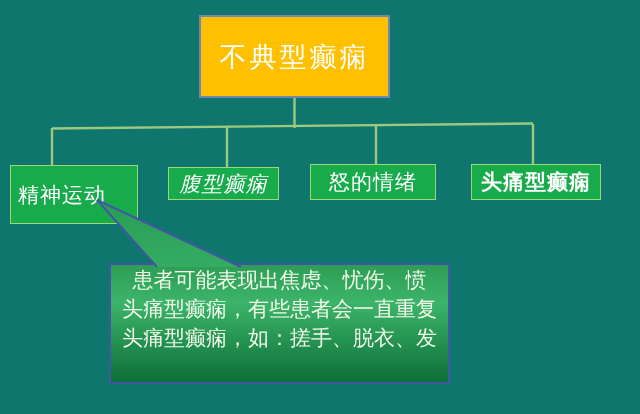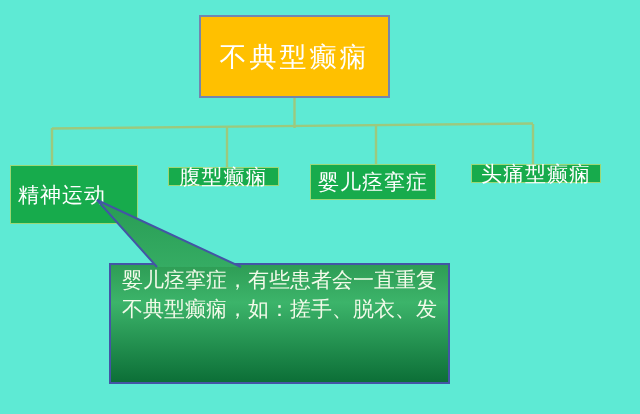--- a/index.html
+++ b/index.html
@@ -5,21 +5,21 @@
   html, body {
     margin: 0;
     padding: 0;
     background: #ffffff;
     font-family: "Liberation Sans", sans-serif;
   }
   .canvas {
     position: relative;
     width: 640px;
     height: 414px;
-    background: #5eead4;
+    background: #0f766e;
     overflow: hidden;
   }
   .connectors, .pointer-layer {
     position: absolute;
     left: 0;
     top: 0;
     width: 640px;
     height: 414px;
     pointer-events: none;
   }
@@ -60,23 +60,23 @@
     left: 10px;
     top: 165px;
     width: 128px;
     height: 59px;
     flex-direction: column;
     align-items: flex-start;
     justify-content: center;
     padding-left: 7px;
     line-height: 27px;
   }
-  .node-2 { left: 168px; top: 167px; width: 111px; height: 19px; }
+  .node-2 { left: 168px; top: 167px; width: 111px; height: 33px; font-style: italic; }
   .node-3 { left: 310px; top: 164px; width: 126px; height: 36px; }
-  .node-4 { left: 471px; top: 164px; width: 130px; height: 19px; }
+  .node-4 { left: 471px; top: 164px; width: 130px; height: 36px; font-weight: bold; }
   .callout {
     position: absolute;
     left: 109px;
     top: 263px;
     width: 337px;
     height: 117px;
     border: 2px solid var(--callout-border);
     background: linear-gradient(180deg,
       var(--callout-gradient-top) 0%,
       var(--callout-gradient-mid) 32%,
@@ -112,26 +112,27 @@
     <line x1="376" y1="125.5" x2="376" y2="165"></line>
     <line x1="533" y1="124" x2="533" y2="165"></line>
   </svg>
 
   <div class="root-node">不典型癫痫</div>
 
   <div class="child-node node-1">
     <div class="line">精神运动</div>
   </div>
   <div class="child-node node-2">腹型癫痫</div>
-  <div class="child-node node-3">婴儿痉挛症</div>
+  <div class="child-node node-3">怒的情绪</div>
   <div class="child-node node-4">头痛型癫痫</div>
 
   <div class="callout">
-    <div class="line">婴儿痉挛症，有些患者会一直重复</div>
-    <div class="line">不典型癫痫，如：搓手、脱衣、发</div>
+    <div class="line">患者可能表现出焦虑、忧伤、愤</div>
+    <div class="line">头痛型癫痫，有些患者会一直重复</div>
+    <div class="line">头痛型癫痫，如：搓手、脱衣、发</div>
   </div>
 
   <svg class="pointer-layer" viewBox="0 0 640 414" xmlns="http://www.w3.org/2000/svg">
     <defs>
       <linearGradient id="triGrad" x1="0" y1="0" x2="0" y2="1">
         <stop class="g-top" offset="0"></stop>
         <stop class="g-bottom" offset="1"></stop>
       </linearGradient>
     </defs>
     <path class="tri-fill" d="M97,200 L157,267 L241,267 Z"></path>

